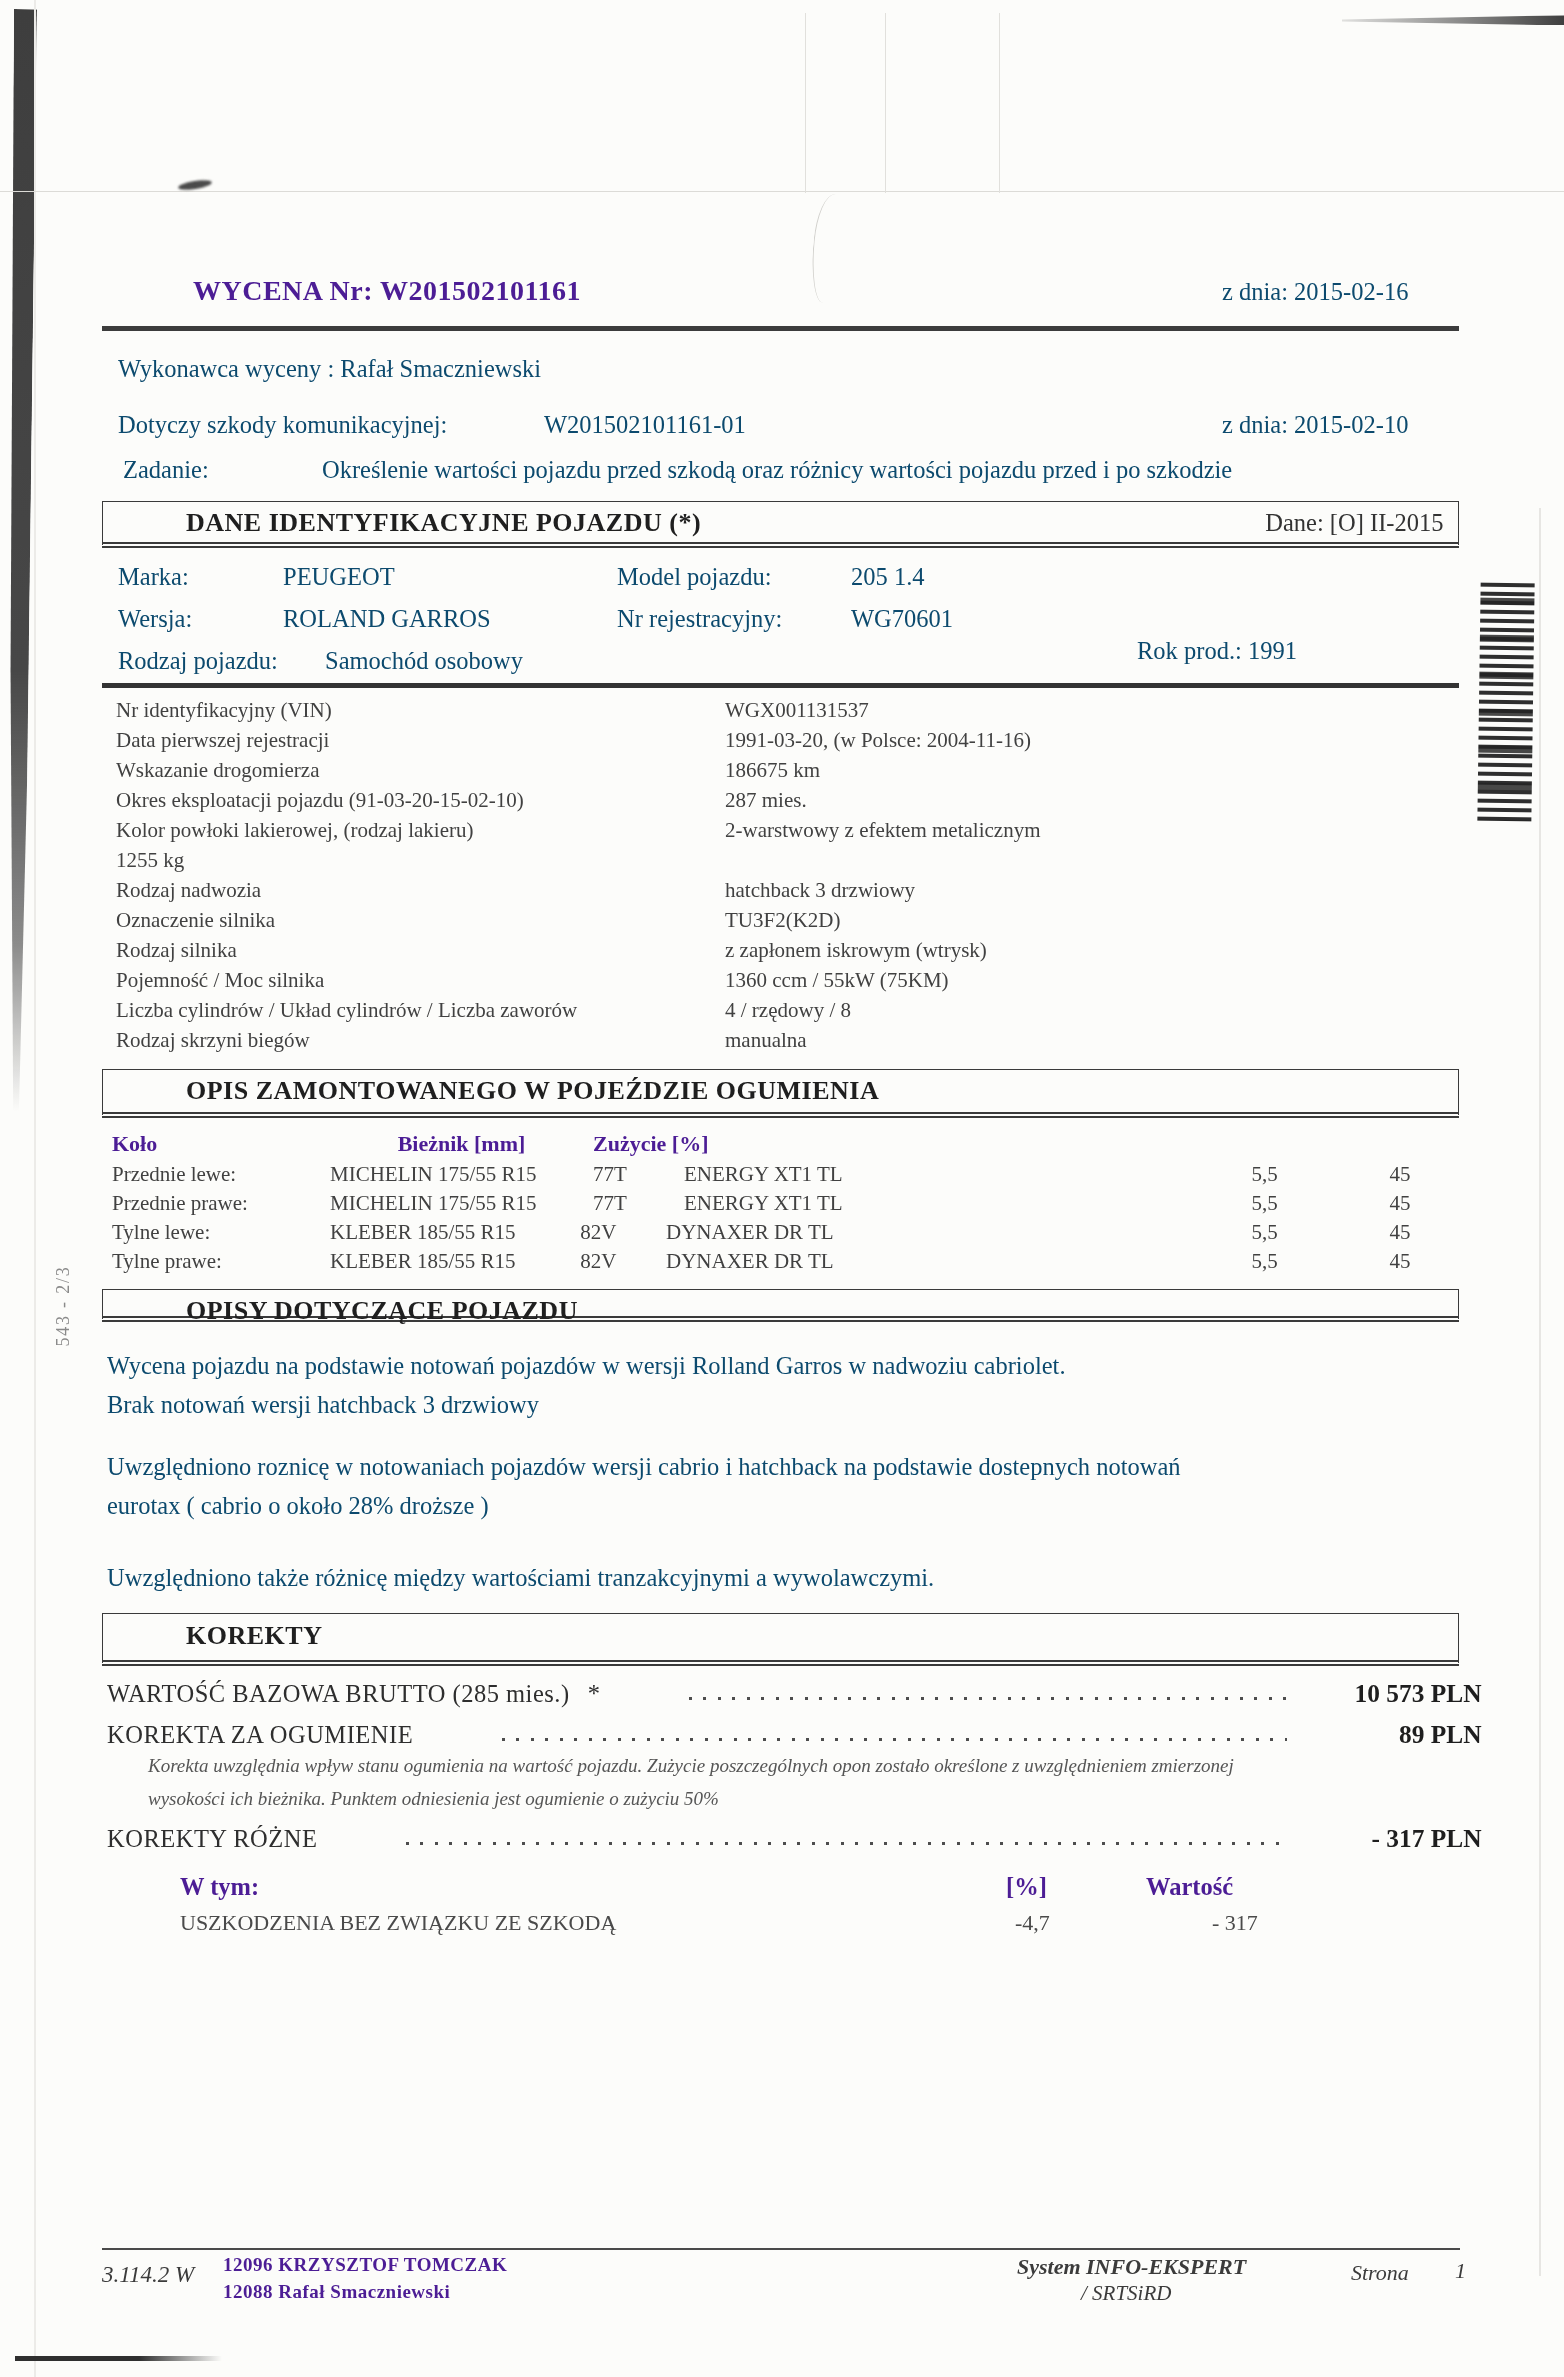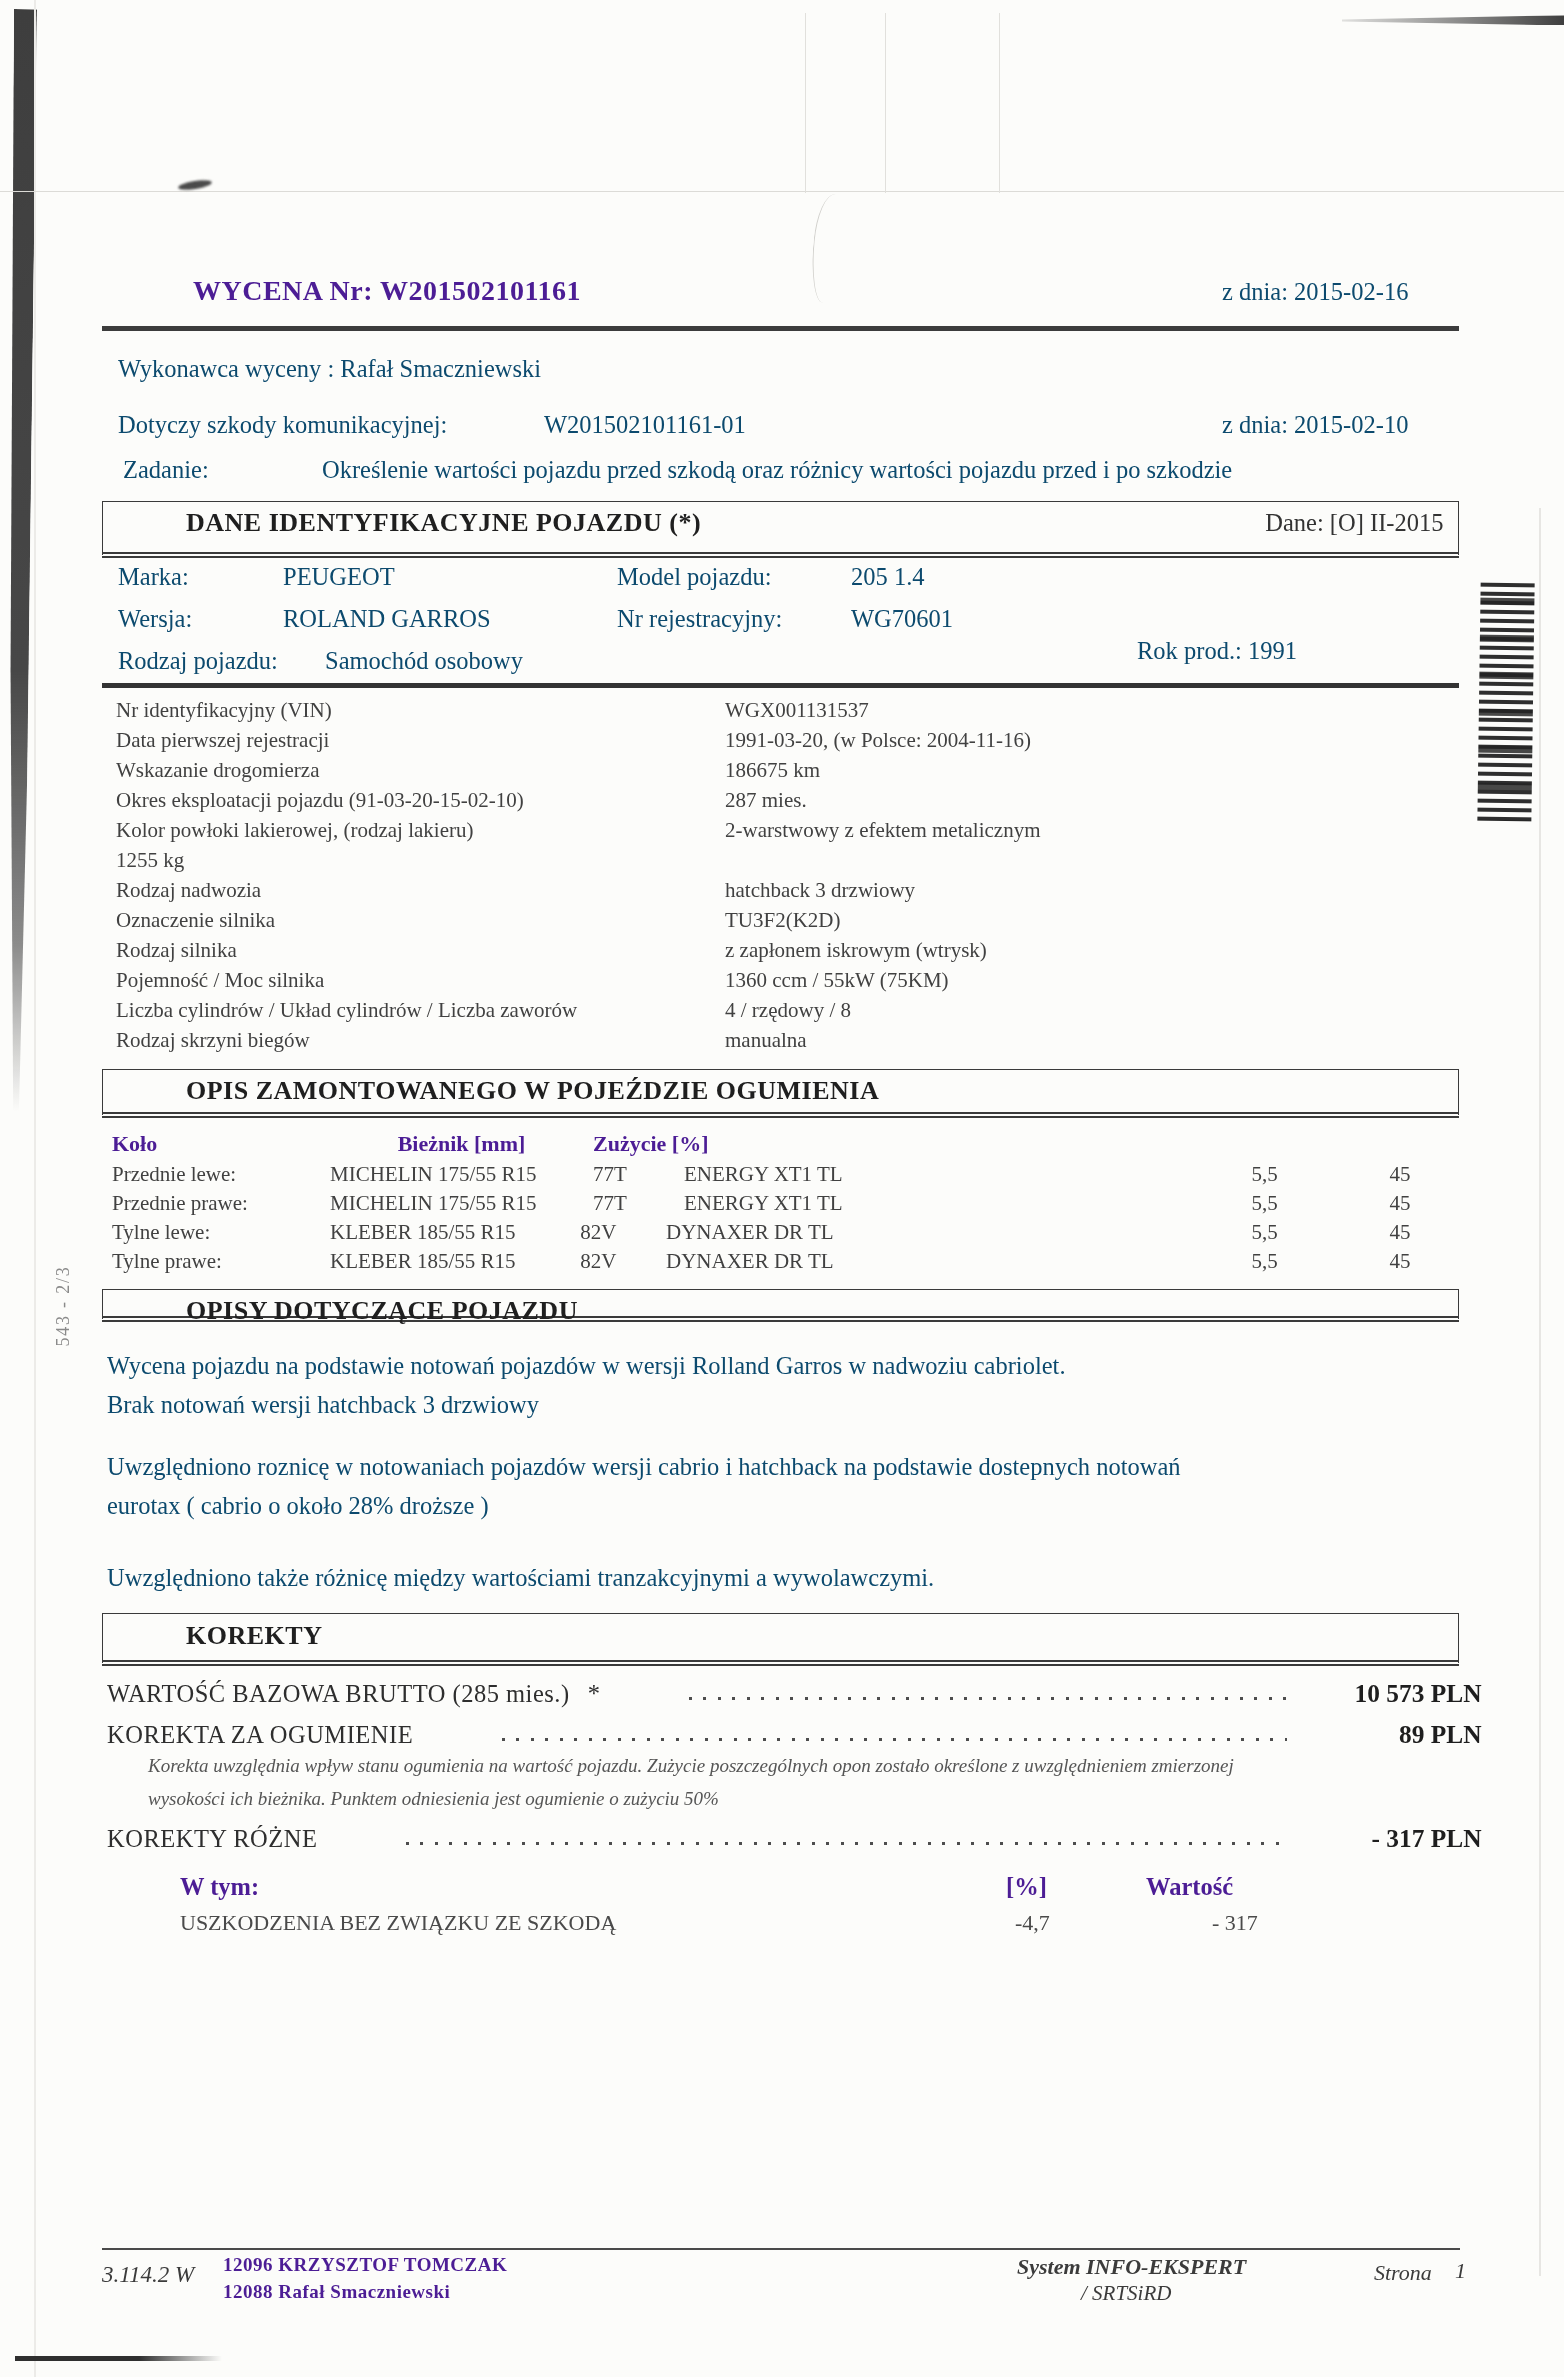--- a/index.html
+++ b/index.html
@@ -124,21 +124,21 @@
 
   <div class="abs t27" style="left:118px;top:354px;">Wykonawca wyceny : Rafał Smaczniewski</div>
 
   <div class="abs t27" style="left:118px;top:410px;">Dotyczy szkody komunikacyjnej:</div>
   <div class="abs t27" style="left:544px;top:410px;">W201502101161-01</div>
   <div class="abs t27" style="left:1222px;top:410px;">z dnia:  2015-02-10</div>
 
   <div class="abs t27" style="left:123px;top:455px;">Zadanie:</div>
   <div class="abs t27" style="left:322px;top:455px;">Określenie wartości pojazdu przed szkodą oraz różnicy wartości pojazdu przed i po szkodzie</div>
 
-  <div class="secbox" style="top:501px;height:57px;">
+  <div class="secbox" style="top:501px;height:47px;">
     <span class="sectitle">DANE IDENTYFIKACYJNE POJAZDU (*)</span>
     <span class="secright">Dane: [O] II-2015</span>
   </div>
 
   <div class="abs t27" style="left:118px;top:562px;">Marka:</div>
   <div class="abs t27" style="left:283px;top:562px;">PEUGEOT</div>
   <div class="abs t27" style="left:617px;top:562px;">Model pojazdu:</div>
   <div class="abs t27" style="left:851px;top:562px;">205 1.4</div>
 
   <div class="abs t27" style="left:118px;top:604px;">Wersja:</div>
@@ -287,17 +287,17 @@
   <div class="abs t24" style="left:180px;top:1910px;color:#4a4a4a;">USZKODZENIA BEZ ZWIĄZKU ZE SZKODĄ</div>
   <div class="abs t24" style="left:1015px;top:1910px;color:#4a4a4a;">-4,7</div>
   <div class="abs t24" style="left:1212px;top:1910px;color:#4a4a4a;">- 317</div>
 
   <div class="rule" style="left:102px;top:2248px;width:1358px;height:1.8px;background:#4a4a4a;"></div>
   <div class="abs foot-it" style="left:102px;top:2262px;font-size:23px;">3.114.2 W</div>
   <div class="abs bold" style="left:223px;top:2254px;font-size:19px;letter-spacing:0.5px;">12096 KRZYSZTOF TOMCZAK</div>
   <div class="abs bold" style="left:223px;top:2281px;font-size:19px;letter-spacing:0.5px;">12088 Rafał Smaczniewski</div>
   <div class="abs foot-it bold" style="left:1017px;top:2254px;font-size:22px;">System INFO-EKSPERT</div>
   <div class="abs foot-it" style="left:1081px;top:2281px;font-size:21px;">/ SRTSiRD</div>
-  <div class="abs foot-it" style="left:1351px;top:2260px;font-size:22px;margin-left:23px;">Strona</div>
+  <div class="abs foot-it" style="left:1351px;top:2260px;font-size:22px;">Strona</div>
   <div class="abs foot-it" style="left:1455px;top:2258px;font-size:22px;">1</div>
 
 </div>
 
 
 </body></html>

